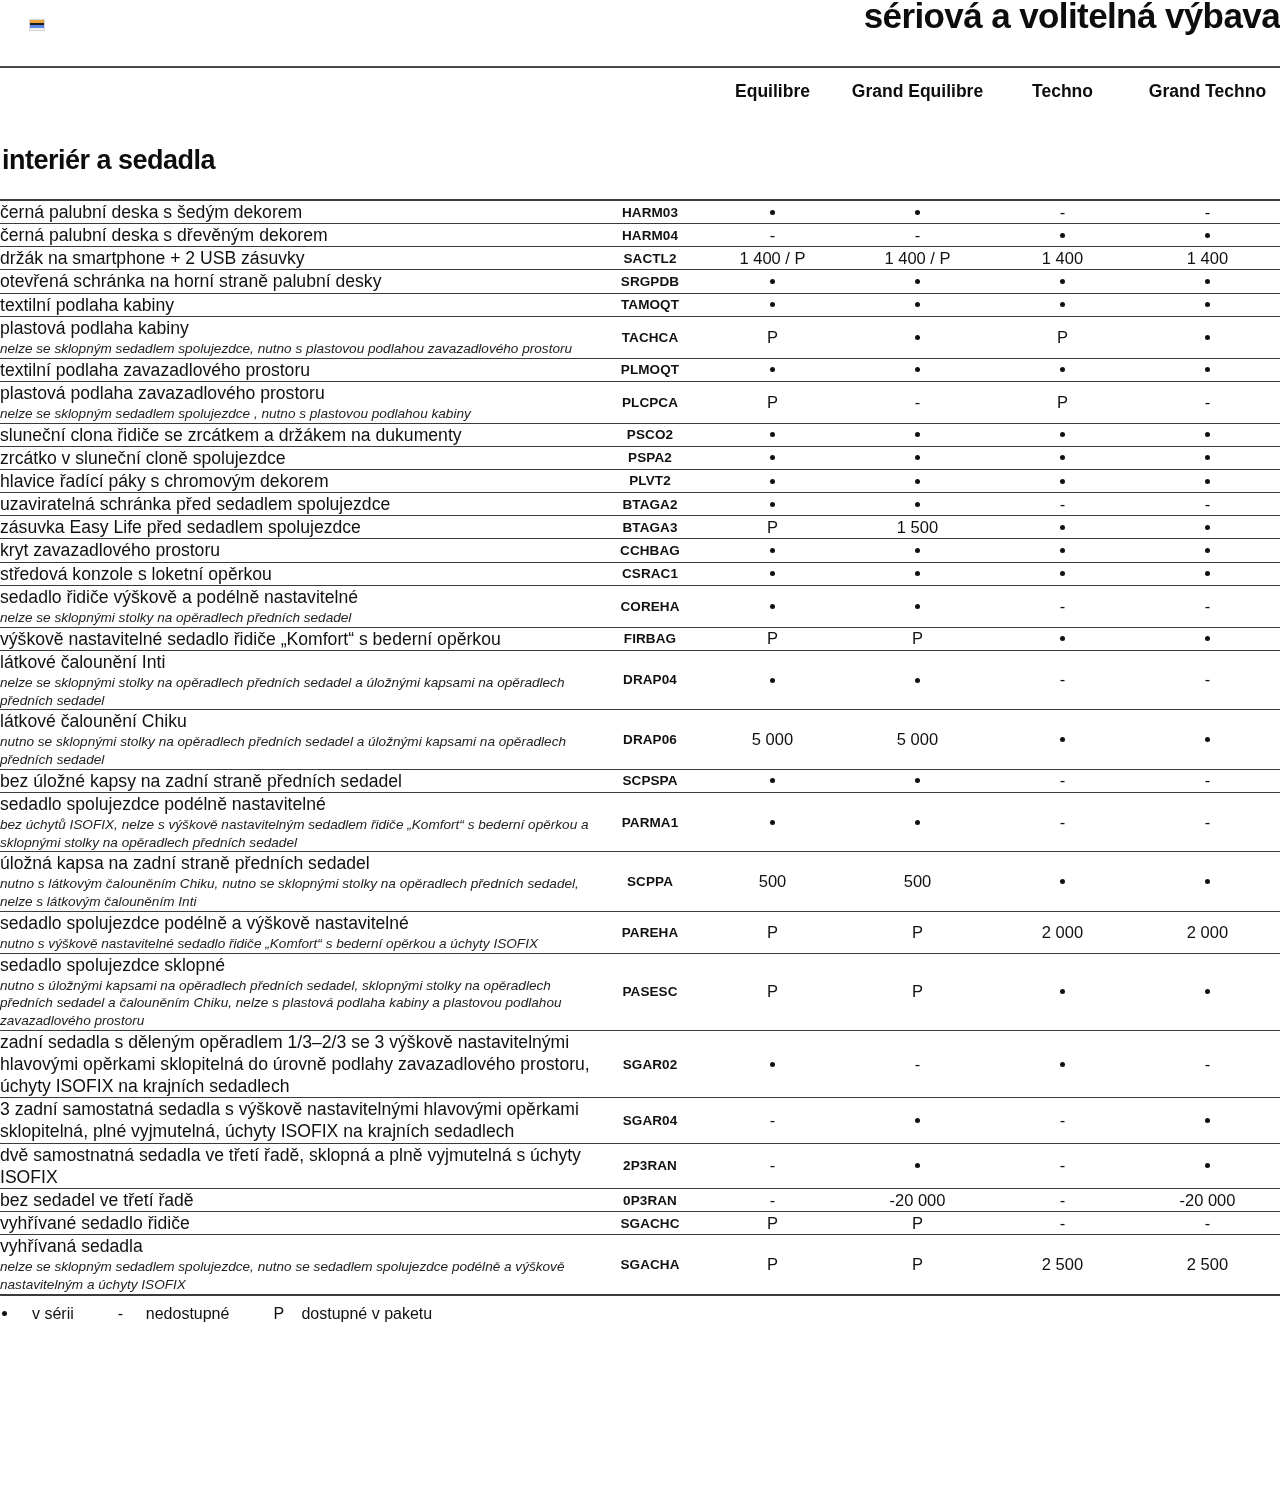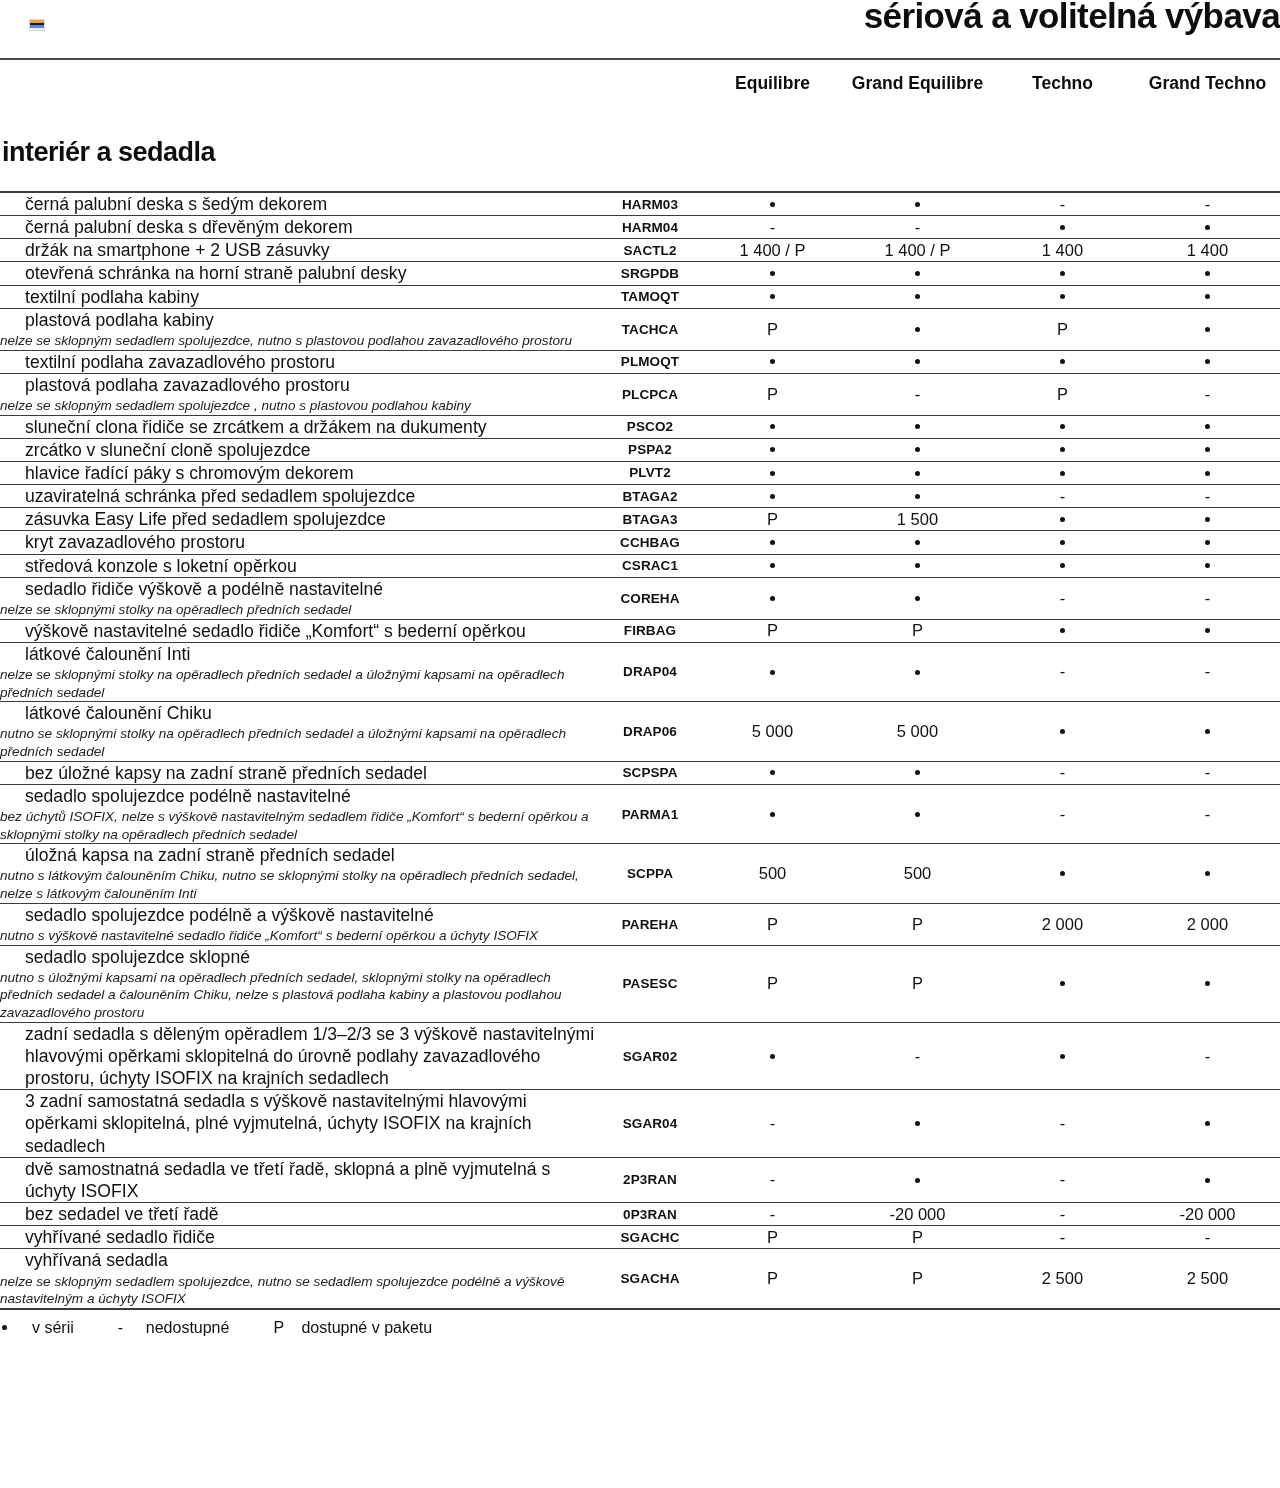--- a/index.html
+++ b/index.html
@@ -12,21 +12,21 @@
     height: 1488px;
     font-family: "Liberation Sans", sans-serif;
     color: #1a1a1a;
     overflow: hidden;
     position: relative;
   }
 
   
   .topbar {
     position: relative;
-    height: 60px;
+    height: 68px;
     border-bottom: 2.5px solid #4a4a4a;
   }
   .brand-mark {
     position: absolute;
     left: 29px; top: 19px;
     width: 16px; height: 12px;
     display: flex; flex-direction: column;
     border: 0.5px solid #d8d8d8;
   }
   .brand-mark i { display: block; height: 25%; width: 100%; }
@@ -98,21 +98,20 @@
     text-align: center;
     font-size: 16.5px;
     color: #111;
     font-weight: 400;
   }
   .f-main {
     font-size: 17.6px;
     line-height: 1.26;
     color: #111;
     font-weight: 400;
-    margin-left: 25px;
   }
   .f-note {
     font-size: 13.6px;
     font-style: italic;
     line-height: 1.30;
     color: #222;
     margin-top: 1px;
   }
   .dot {
     display: inline-block;

